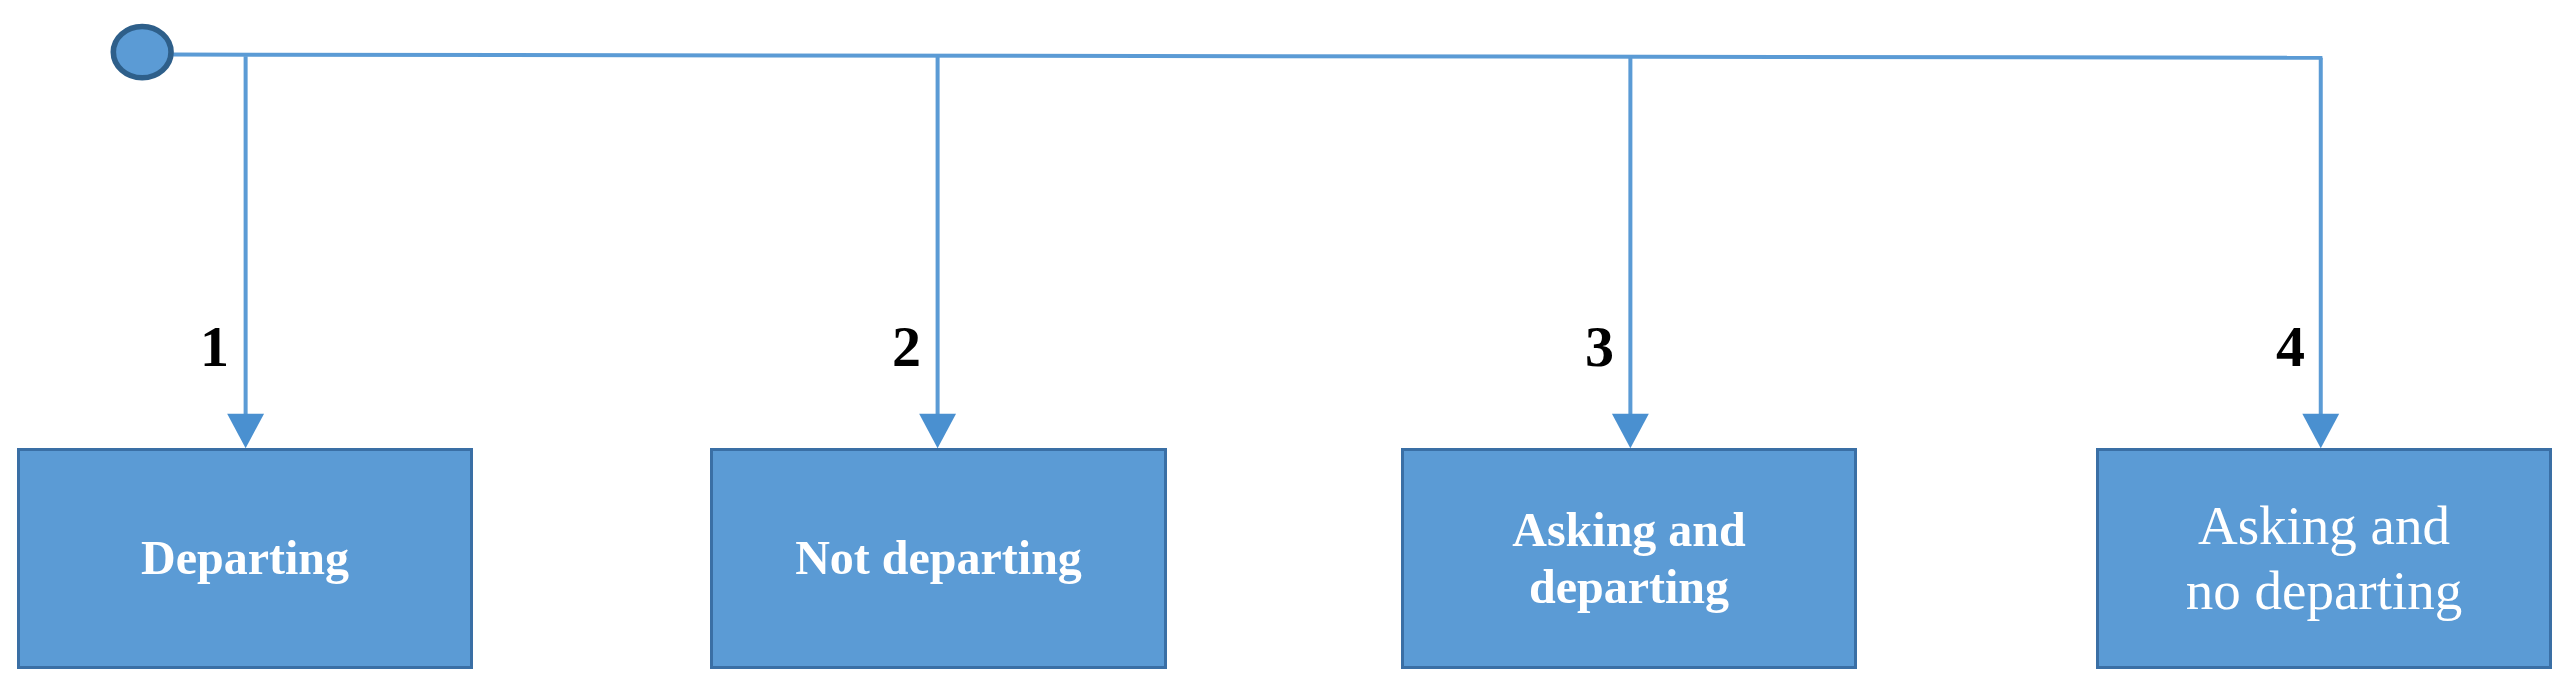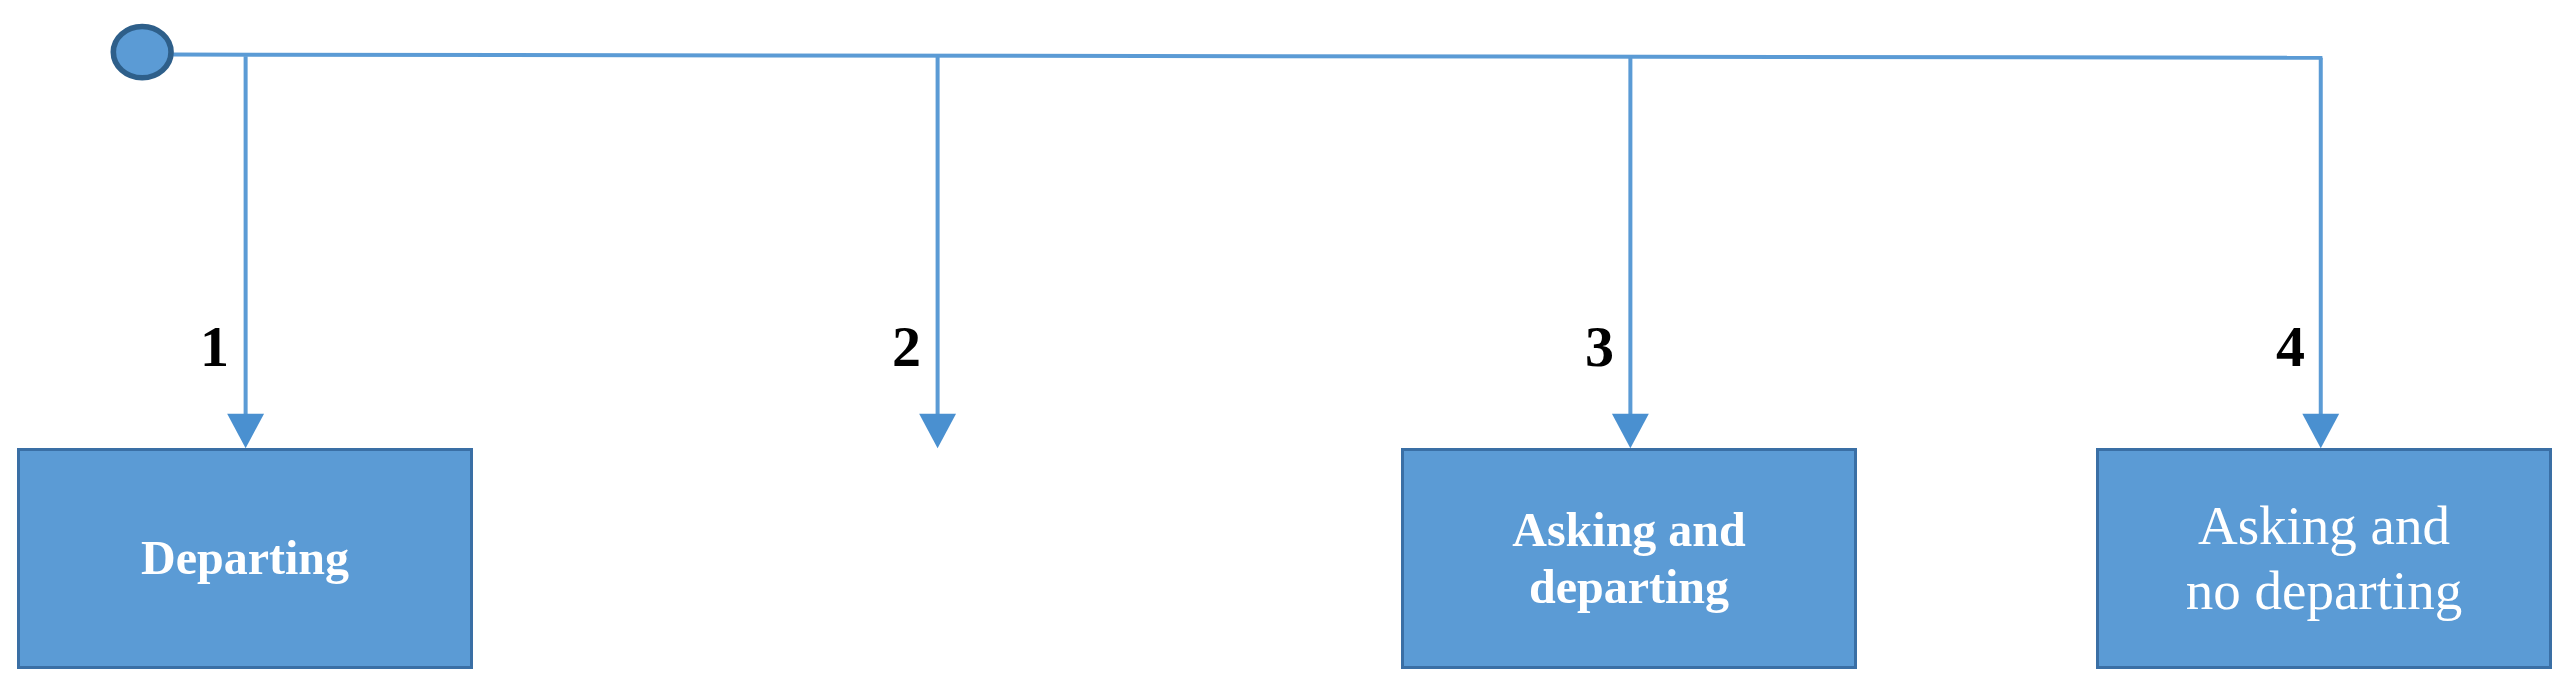--- a/index.html
+++ b/index.html
@@ -91,20 +91,23 @@
 
   <div class="branch-label" style="left:157px; top:318px; width:72px;">1</div>
   <div class="branch-label" style="left:849px; top:318px; width:72px;">2</div>
   <div class="branch-label" style="left:1542px; top:318px; width:72px;">3</div>
   <div class="branch-label" style="left:2233px; top:318px; width:72px;">4</div>
 
   <div class="node-box box-bold" style="left:17px; top:448px; width:456px; height:221px;">
     <span class="node-text">Departing</span>
   </div>
 
+  <div class="node-box box-bold" style="left:710px; top:448px; width:457px; height:221px;">
+    <span class="node-text">Not departing</span>
+  </div>
 
   <div class="node-box box-bold" style="left:1401px; top:448px; width:456px; height:221px;">
     <span class="node-text">Asking and
 departing</span>
   </div>
 
   <div class="node-box box-regular" style="left:2096px; top:448px; width:456px; height:221px;">
     <span class="node-text">Asking and
 no departing</span>
   </div>

